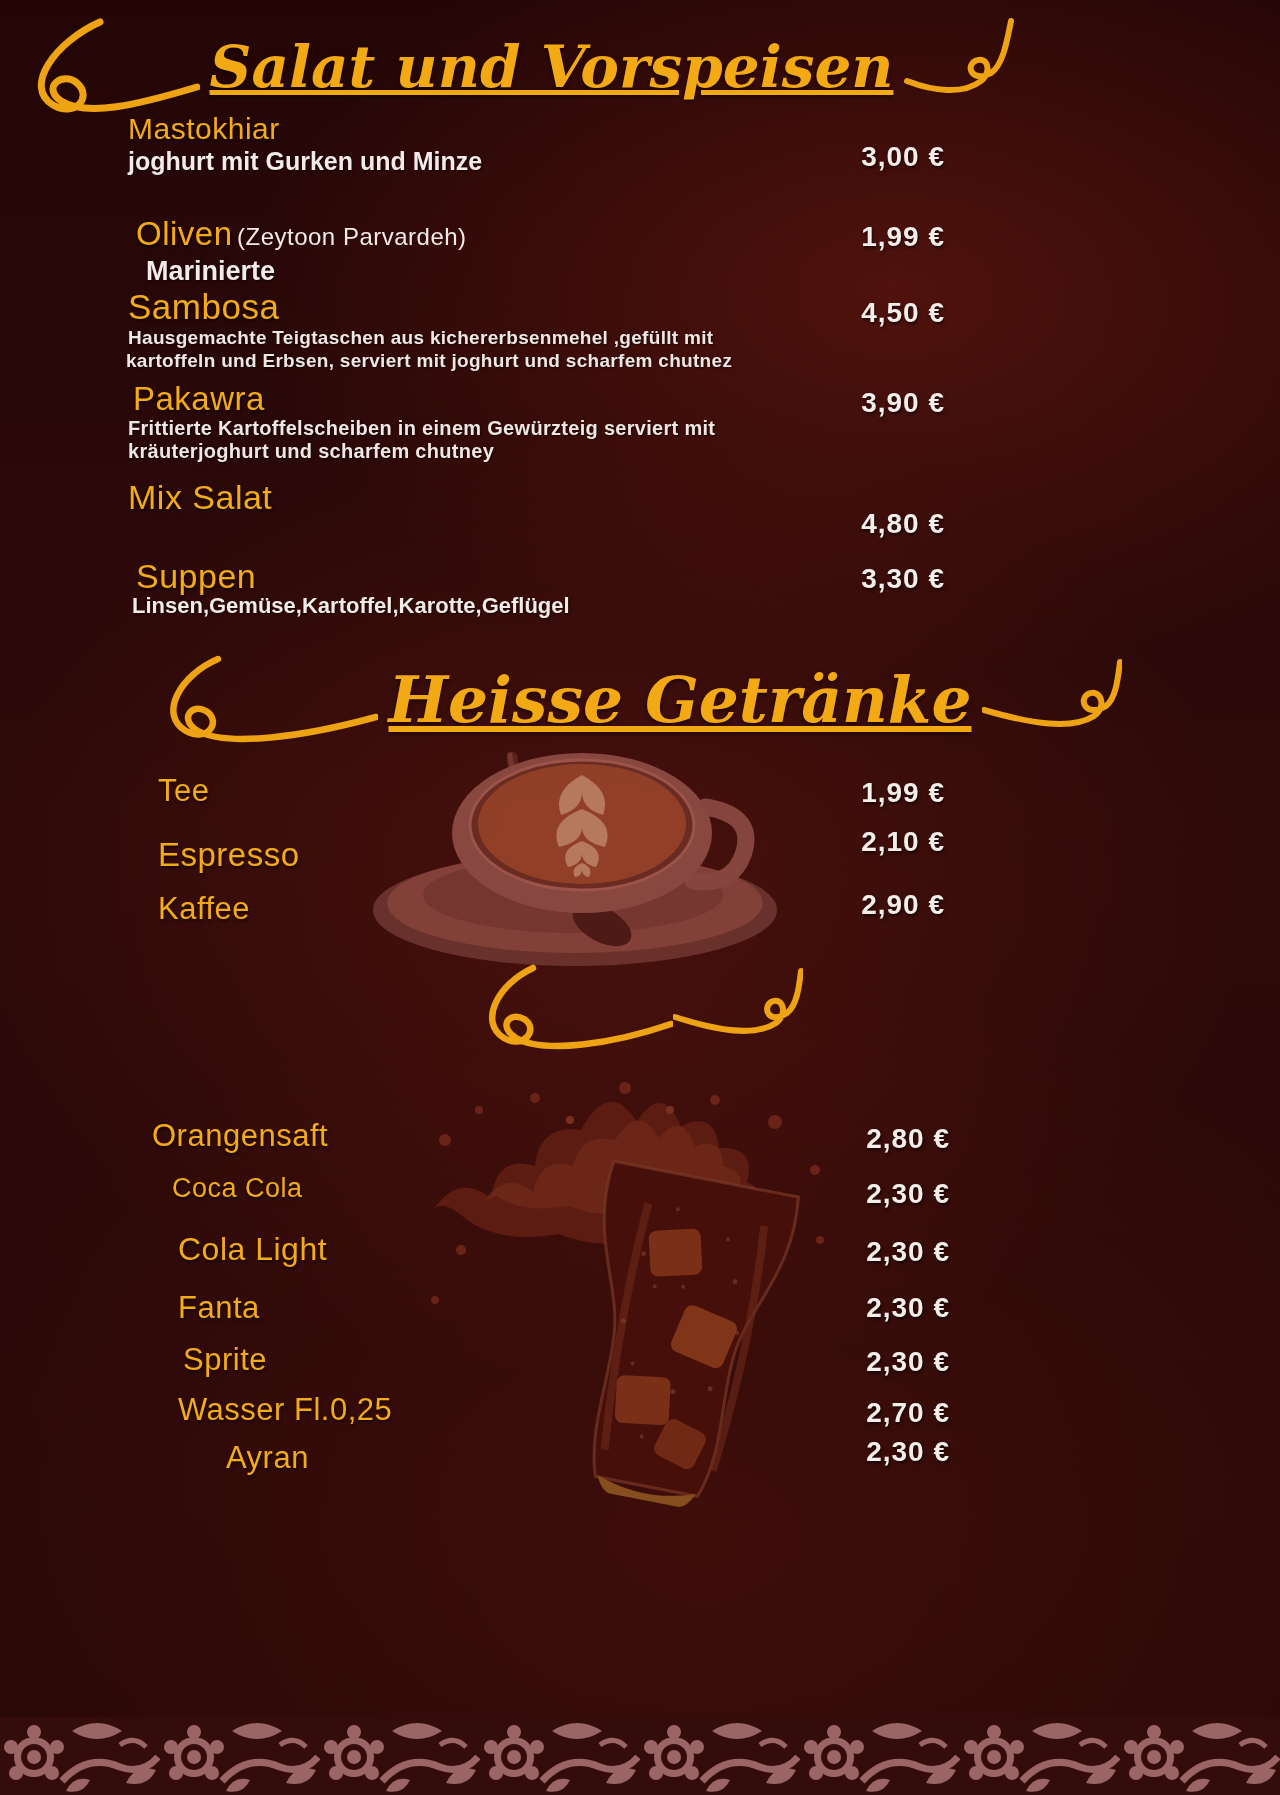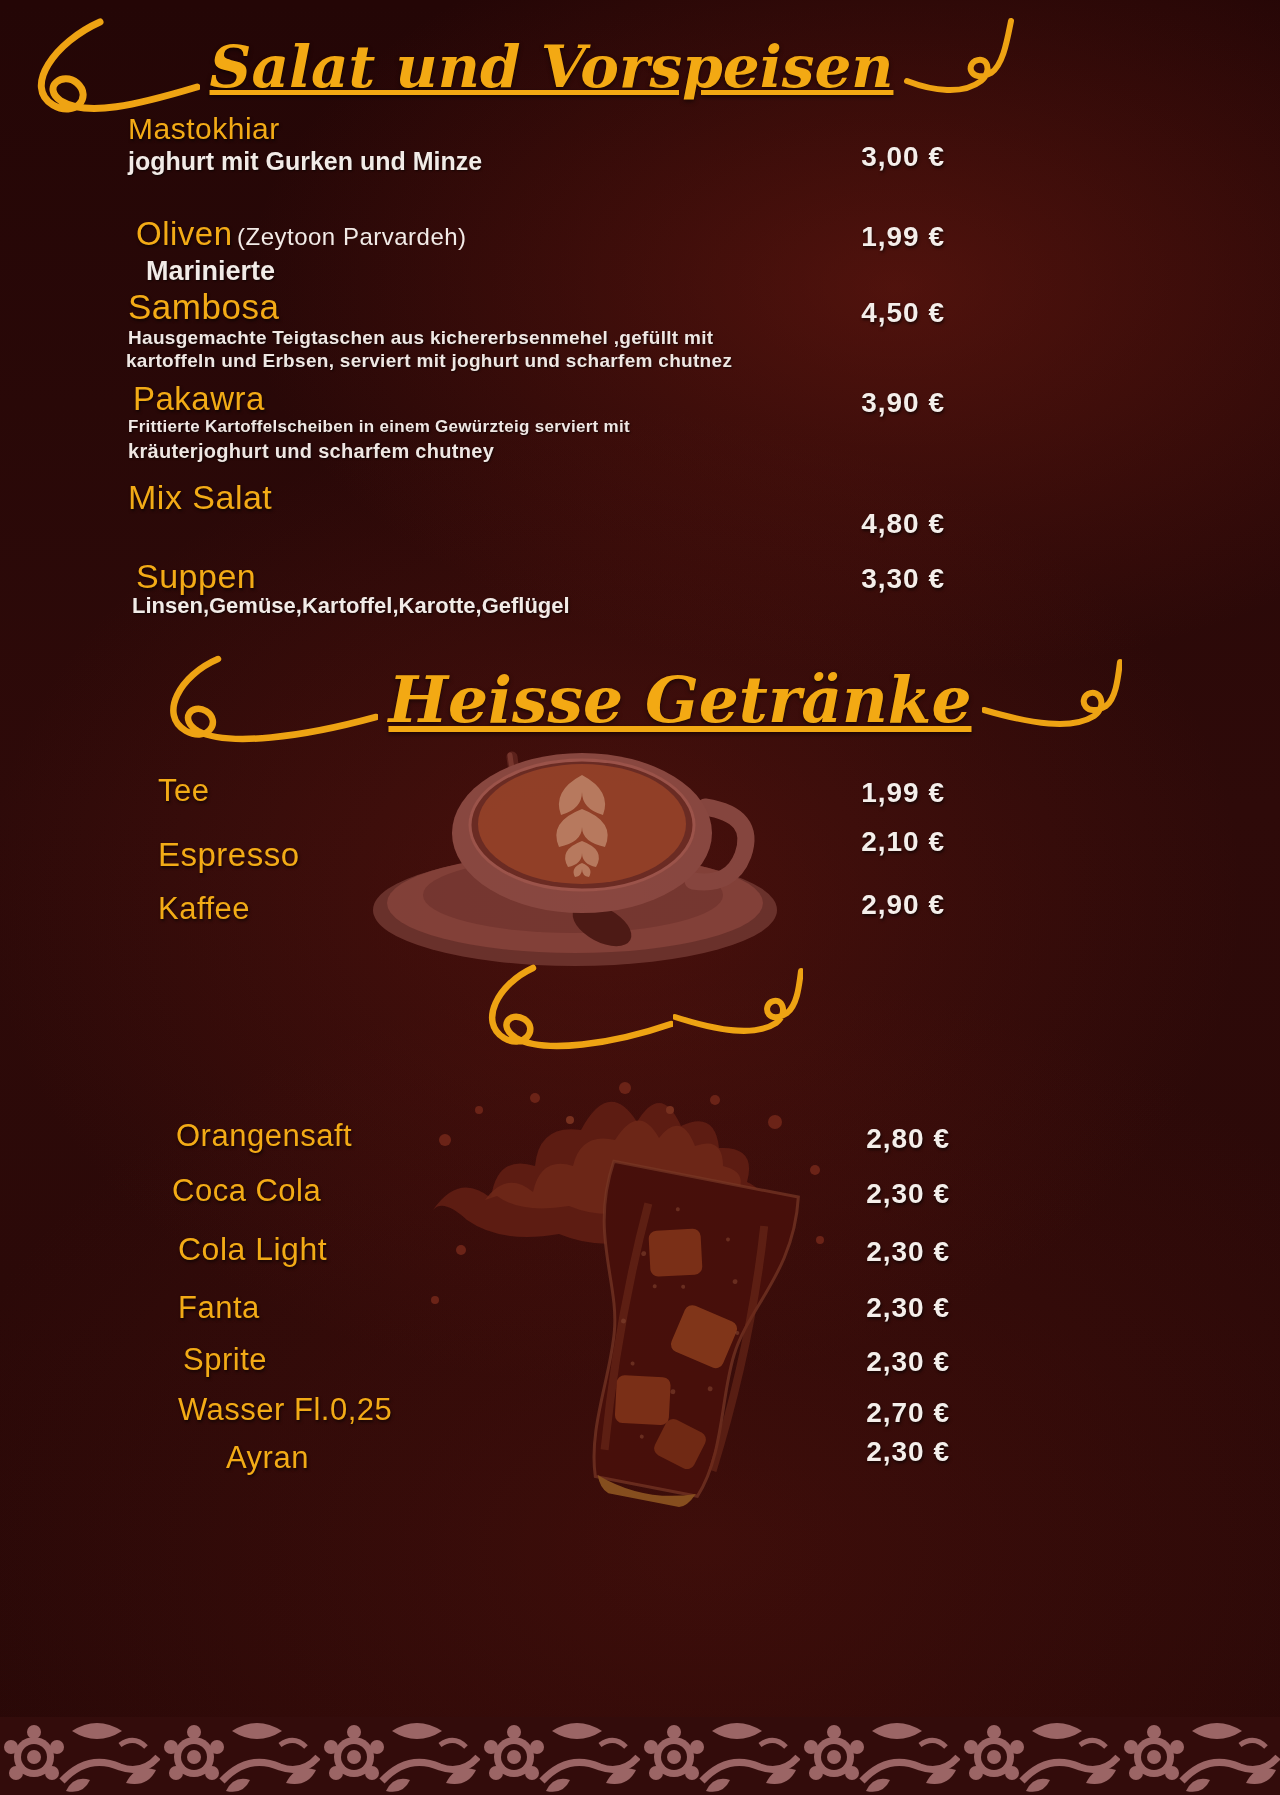--- a/index.html
+++ b/index.html
@@ -61,21 +61,21 @@
   <div class="abs price r1" style="top:221px;">1,99 €</div>
   <div class="abs item-sub" style="top:256px;left:146px;font-size:27px;">Marinierte</div>
 
   <div class="abs item-name" style="top:287px;left:128px;font-size:35px;">Sambosa</div>
   <div class="abs price r1" style="top:297px;">4,50 €</div>
   <div class="abs item-desc" style="top:327px;left:128px;font-size:19px;">Hausgemachte Teigtaschen aus kichererbsenmehel ,gefüllt mit</div>
   <div class="abs item-desc" style="top:350px;left:126px;font-size:19px;">kartoffeln und Erbsen, serviert mit joghurt und scharfem chutnez</div>
 
   <div class="abs item-name" style="top:380px;left:133px;font-size:33px;">Pakawra</div>
   <div class="abs price r1" style="top:387px;">3,90 €</div>
-  <div class="abs item-desc" style="top:417px;left:128px;font-size:17px;text-align:center;">Frittierte Kartoffelscheiben in einem Gewürzteig serviert mit</div>
+  <div class="abs item-desc" style="top:417px;left:128px;font-size:20px;text-align:center;">Frittierte Kartoffelscheiben in einem Gewürzteig serviert mit</div>
   <div class="abs item-desc" style="top:440px;left:128px;font-size:20px;">kräuterjoghurt  und scharfem chutney</div>
 
   <div class="abs item-name" style="top:478px;left:128px;font-size:34px;">Mix Salat</div>
   <div class="abs price r1" style="top:508px;">4,80 €</div>
 
   <div class="abs item-name" style="top:557px;left:136px;font-size:34px;">Suppen</div>
   <div class="abs price r1" style="top:563px;">3,30 €</div>
   <div class="abs item-sub" style="top:593px;left:132px;font-size:22px;">Linsen,Gemüse,Kartoffel,Karotte,Geflügel</div>
 
   <div class="abs section-title" style="top:650px;left:140px;width:1000px;height:100px;font-size:63px;">
@@ -165,24 +165,24 @@
             <circle cx="250" cy="205" r="2"></circle>
             <circle cx="260" cy="310" r="2.4"></circle>
           <circle cx="238" cy="360" r="2"></circle>
             <circle cx="285" cy="150" r="2"></circle>
             <circle cx="230" cy="130" r="2"></circle>
         </g>
       </g>
     </g>
   </svg>
 
-  <div class="abs item-name" style="top:1118px;left:176px;font-size:31px;">Orangensaft</div>
+  <div class="abs item-name" style="top:1118px;left:152px;font-size:31px;">Orangensaft</div>
   <div class="abs price r2" style="top:1123px;">2,80 €</div>
 
-  <div class="abs item-name" style="top:1173px;left:172px;font-size:31px;">Coca  Cola</div>
+  <div class="abs item-name" style="top:1173px;left:172px;font-size:27px;">Coca  Cola</div>
   <div class="abs price r2" style="top:1178px;">2,30 €</div>
 
   <div class="abs item-name" style="top:1231px;left:178px;font-size:32px;">Cola Light</div>
   <div class="abs price r2" style="top:1236px;">2,30 €</div>
 
   <div class="abs item-name" style="top:1290px;left:178px;font-size:31px;">Fanta</div>
   <div class="abs price r2" style="top:1292px;">2,30 €</div>
 
   <div class="abs item-name" style="top:1342px;left:183px;font-size:31px;">Sprite</div>
   <div class="abs price r2" style="top:1346px;">2,30 €</div>

